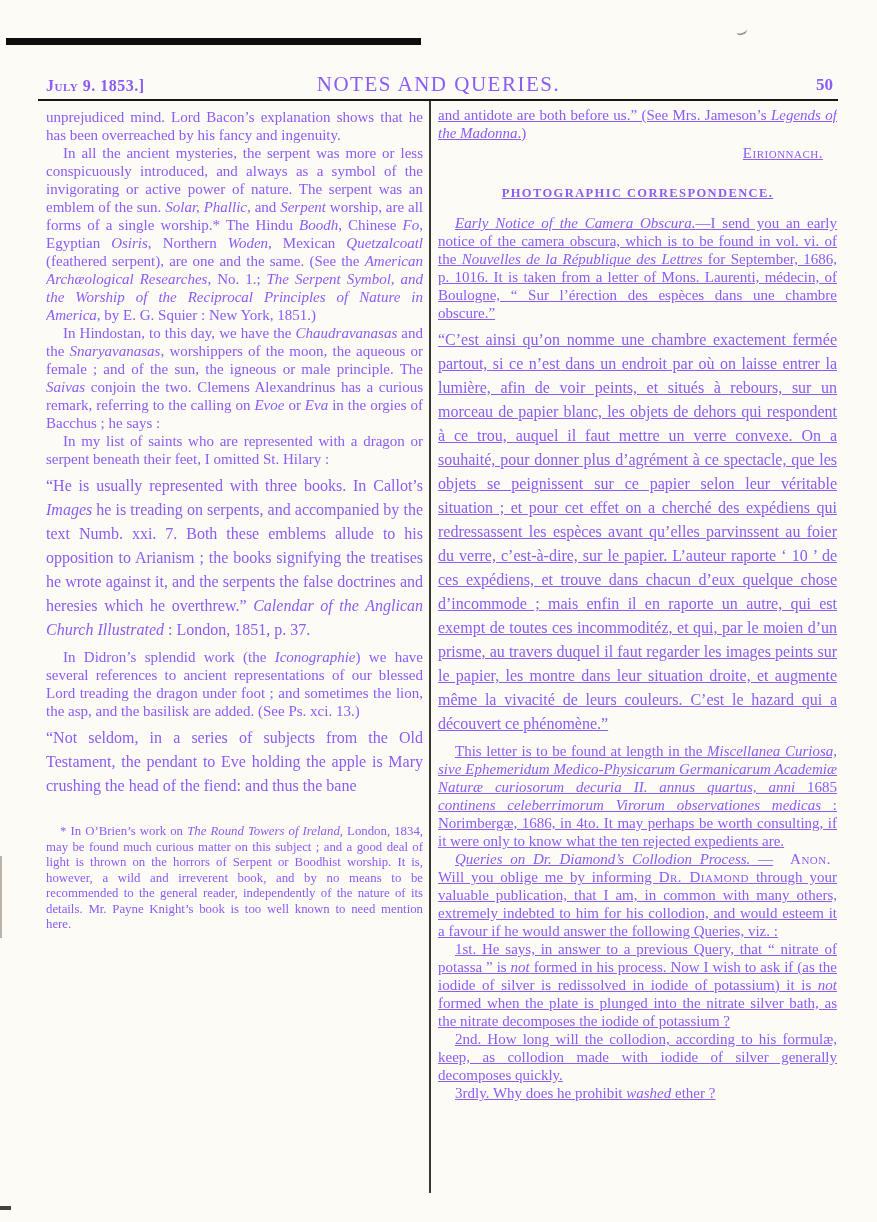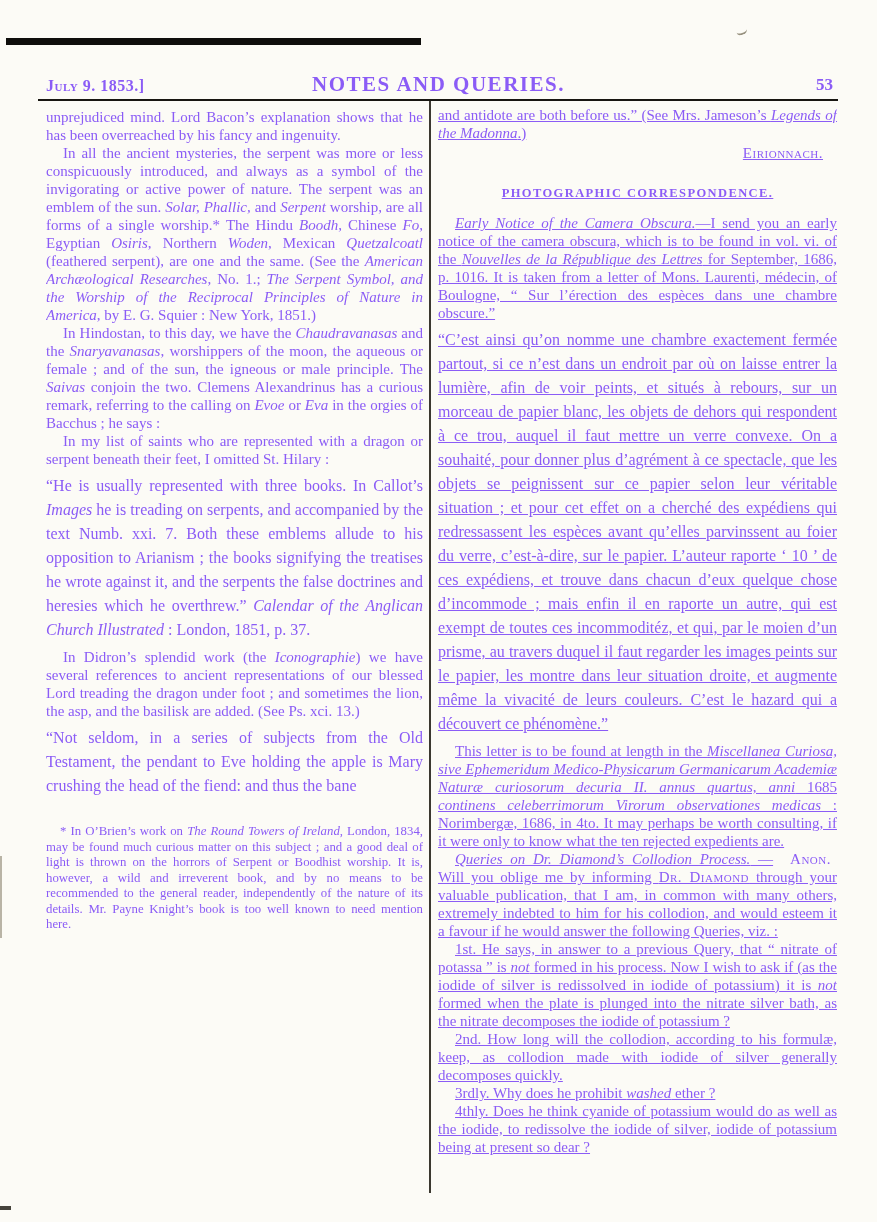--- a/index.html
+++ b/index.html
@@ -12,21 +12,21 @@
   .ink-bar { position:absolute; left:6px; top:38px; width:415px; height:7px; background:#0f0e0c; }
   .mark-top-right { position:absolute; left:736px; top:27px; width:11px; height:6px;
     border-bottom:2px solid #97917f; border-radius:50%; transform:rotate(-18deg); }
   .mark-left-edge { position:absolute; left:0; top:856px; width:2px; height:82px; background:#b9b4a6; }
   .mark-bottom-left { position:absolute; left:0; top:1206px; width:11px; height:4px; background:#46433c; }
   
   .masthead { position:absolute; top:66px; left:40px; width:797px; height:32px; }
   .date { position:absolute; left:6px; bottom:3px; font-weight:bold; font-variant:small-caps;
     font-size:16px; letter-spacing:.5px; }
   .title { position:absolute; left:0; right:0; bottom:1px; margin:0; text-align:center;
-    font-size:21px; font-weight:bold; letter-spacing:1.5px; }
+    font-size:21px; font-weight:normal; letter-spacing:1.5px; }
   .pageno { position:absolute; right:4px; bottom:3px; font-weight:bold; font-size:17px; }
   .rule { position:absolute; top:99px; left:38px; width:800px; height:2px; background:#181611; }
   .divider { position:absolute; left:429px; top:101px; width:2px; height:1092px; background:#3b3830; }
   
   .col { position:absolute; top:108px; height:1100px; overflow:hidden; }
   .col-left  { left:46px;  width:377px; }
   .col-right { left:438px; top:106px; width:399px;text-decoration:underline; }
   .para { margin:0; font-size:15px; line-height:18px; text-align:justify; text-indent:17px; }
   .noindent { text-indent:0; }
   .quote { margin:6px 0; font-size:16px; line-height:24px; text-align:justify; text-indent:0; }
@@ -44,21 +44,21 @@
 <div class="page">
 
   <div class="ink-bar"></div>
   <div class="mark-top-right"></div>
   <div class="mark-left-edge"></div>
   <div class="mark-bottom-left"></div>
 
   <header class="masthead">
     <span class="date">July 9. 1853.]</span>
     <h1 class="title">NOTES AND QUERIES.</h1>
-    <span class="pageno">53</span>
+    <span class="pageno">50</span>
   </header>
   <div class="rule"></div>
   <div class="divider"></div>
 
   <section class="col col-left">
     <p class="para noindent">unprejudiced mind.  Lord Bacon’s explanation shows that he has been overreached by his fancy and ingenuity.</p>
     <p class="para">In all the ancient mysteries, the serpent was more or less conspicuously introduced, and always as a symbol of the invigorating or active power of nature.  The serpent was an emblem of the sun. <i>Solar, Phallic,</i> and <i>Serpent</i> worship, are all forms of a single worship.*  The Hindu <i>Boodh</i>, Chinese <i>Fo</i>, Egyptian <i>Osiris</i>, Northern <i>Woden</i>, Mexican <i>Quetzalcoatl</i> (feathered serpent), are one and the same.  (See the <i>American Archæological Researches</i>, No. 1.; <i>The Serpent Symbol, and the Worship of the Reciprocal Principles of Nature in America</i>, by E. G. Squier : New York, 1851.)</p>
     <p class="para">In Hindostan, to this day, we have the <i>Chaudravanasas</i> and the <i>Snaryavanasas</i>, worshippers of the moon, the aqueous or female ; and of the sun, the igneous or male principle.  The <i>Saivas</i> conjoin the two.  Clemens Alexandrinus has a curious remark, referring to the calling on <i>Evoe</i> or <i>Eva</i> in the orgies of Bacchus ; he says :</p>
     <p class="para">In my list of saints who are represented with a dragon or serpent beneath their feet, I omitted St. Hilary :</p>
     <p class="quote">“He is usually represented with three books.  In Callot’s <i>Images</i> he is treading on serpents, and accompanied by the text Numb. xxi. 7.  Both these emblems allude to his opposition to Arianism ; the books signifying the treatises he wrote against it, and the serpents the false doctrines and heresies which he overthrew.” <i>Calendar of the Anglican Church Illustrated</i> : London, 1851, p. 37.</p>
@@ -74,16 +74,15 @@
     <p class="para"><i>Early Notice of the Camera Obscura.</i>—I send you an early notice of the camera obscura, which is to be found in vol. vi. of the <i>Nouvelles de la République des Lettres</i> for September, 1686, p. 1016.  It is taken from a letter of Mons. Laurenti, médecin, of Boulogne, “ Sur l’érection des espèces dans une chambre obscure.”</p>
     <p class="quote">“C’est ainsi qu’on nomme une chambre exactement fermée partout, si ce n’est dans un endroit par où on laisse entrer la lumière, afin de voir peints, et situés à rebours, sur un morceau de papier blanc, les objets de dehors qui respondent à ce trou, auquel il faut mettre un verre convexe.  On a souhaité, pour donner plus d’agrément à ce spectacle, que les objets se peignissent sur ce papier selon leur véritable situation ; et pour cet effet on a cherché des expédiens qui redressassent les espèces avant qu’elles parvinssent au foier du verre, c’est-à-dire, sur le papier.  L’auteur raporte ‘ 10 ’ de ces expédiens, et trouve dans chacun d’eux quelque chose d’incommode ; mais enfin il en raporte un autre, qui est exempt de toutes ces incommoditéz, et qui, par le moien d’un prisme, au travers duquel il faut regarder les images peints sur le papier, les montre dans leur situation droite, et augmente même la vivacité de leurs couleurs.  C’est le hazard qui a découvert ce phénomène.”</p>
     <p class="para">
       <span>This letter is to be found at length in the <i>Miscellanea Curiosa, sive Ephemeridum Medico-Physicarum Germanicarum Academiæ Naturæ curiosorum decuria II. annus quartus, anni</i> 1685 <i>continens celeberrimorum Virorum observationes medicas</i> : Norimbergæ, 1686, in 4to.  It may perhaps be worth consulting, if it were only to know what the ten rejected expedients are.</span>
       <span class="inline-sig sc">Anon.</span>
     </p>
     <p class="para"><i>Queries on Dr. Diamond’s Collodion Process.</i> — Will you oblige me by informing <span class="sc">Dr. Diamond</span> through your valuable publication, that I am, in common with many others, extremely indebted to him for his collodion, and would esteem it a favour if he would answer the following Queries, viz. :</p>
     <p class="para">1st.  He says, in answer to a previous Query, that “ nitrate of potassa ” is <i>not</i> formed in his process.  Now I wish to ask if (as the iodide of silver is redissolved in iodide of potassium) it is <i>not</i> formed when the plate is plunged into the nitrate silver bath, as the nitrate decomposes the iodide of potassium ?</p>
     <p class="para">2nd.  How long will the collodion, according to his formulæ, keep, as collodion made with iodide of silver generally decomposes quickly.</p>
     <p class="para">3rdly.  Why does he prohibit <i>washed</i> ether ?</p>
-    <p class="para">4thly.  Does he think cyanide of potassium would do as well as the iodide, to redissolve the iodide of silver, iodide of potassium being at present so dear ?</p>
   </section>
 
 </div>
 
 </body></html>

